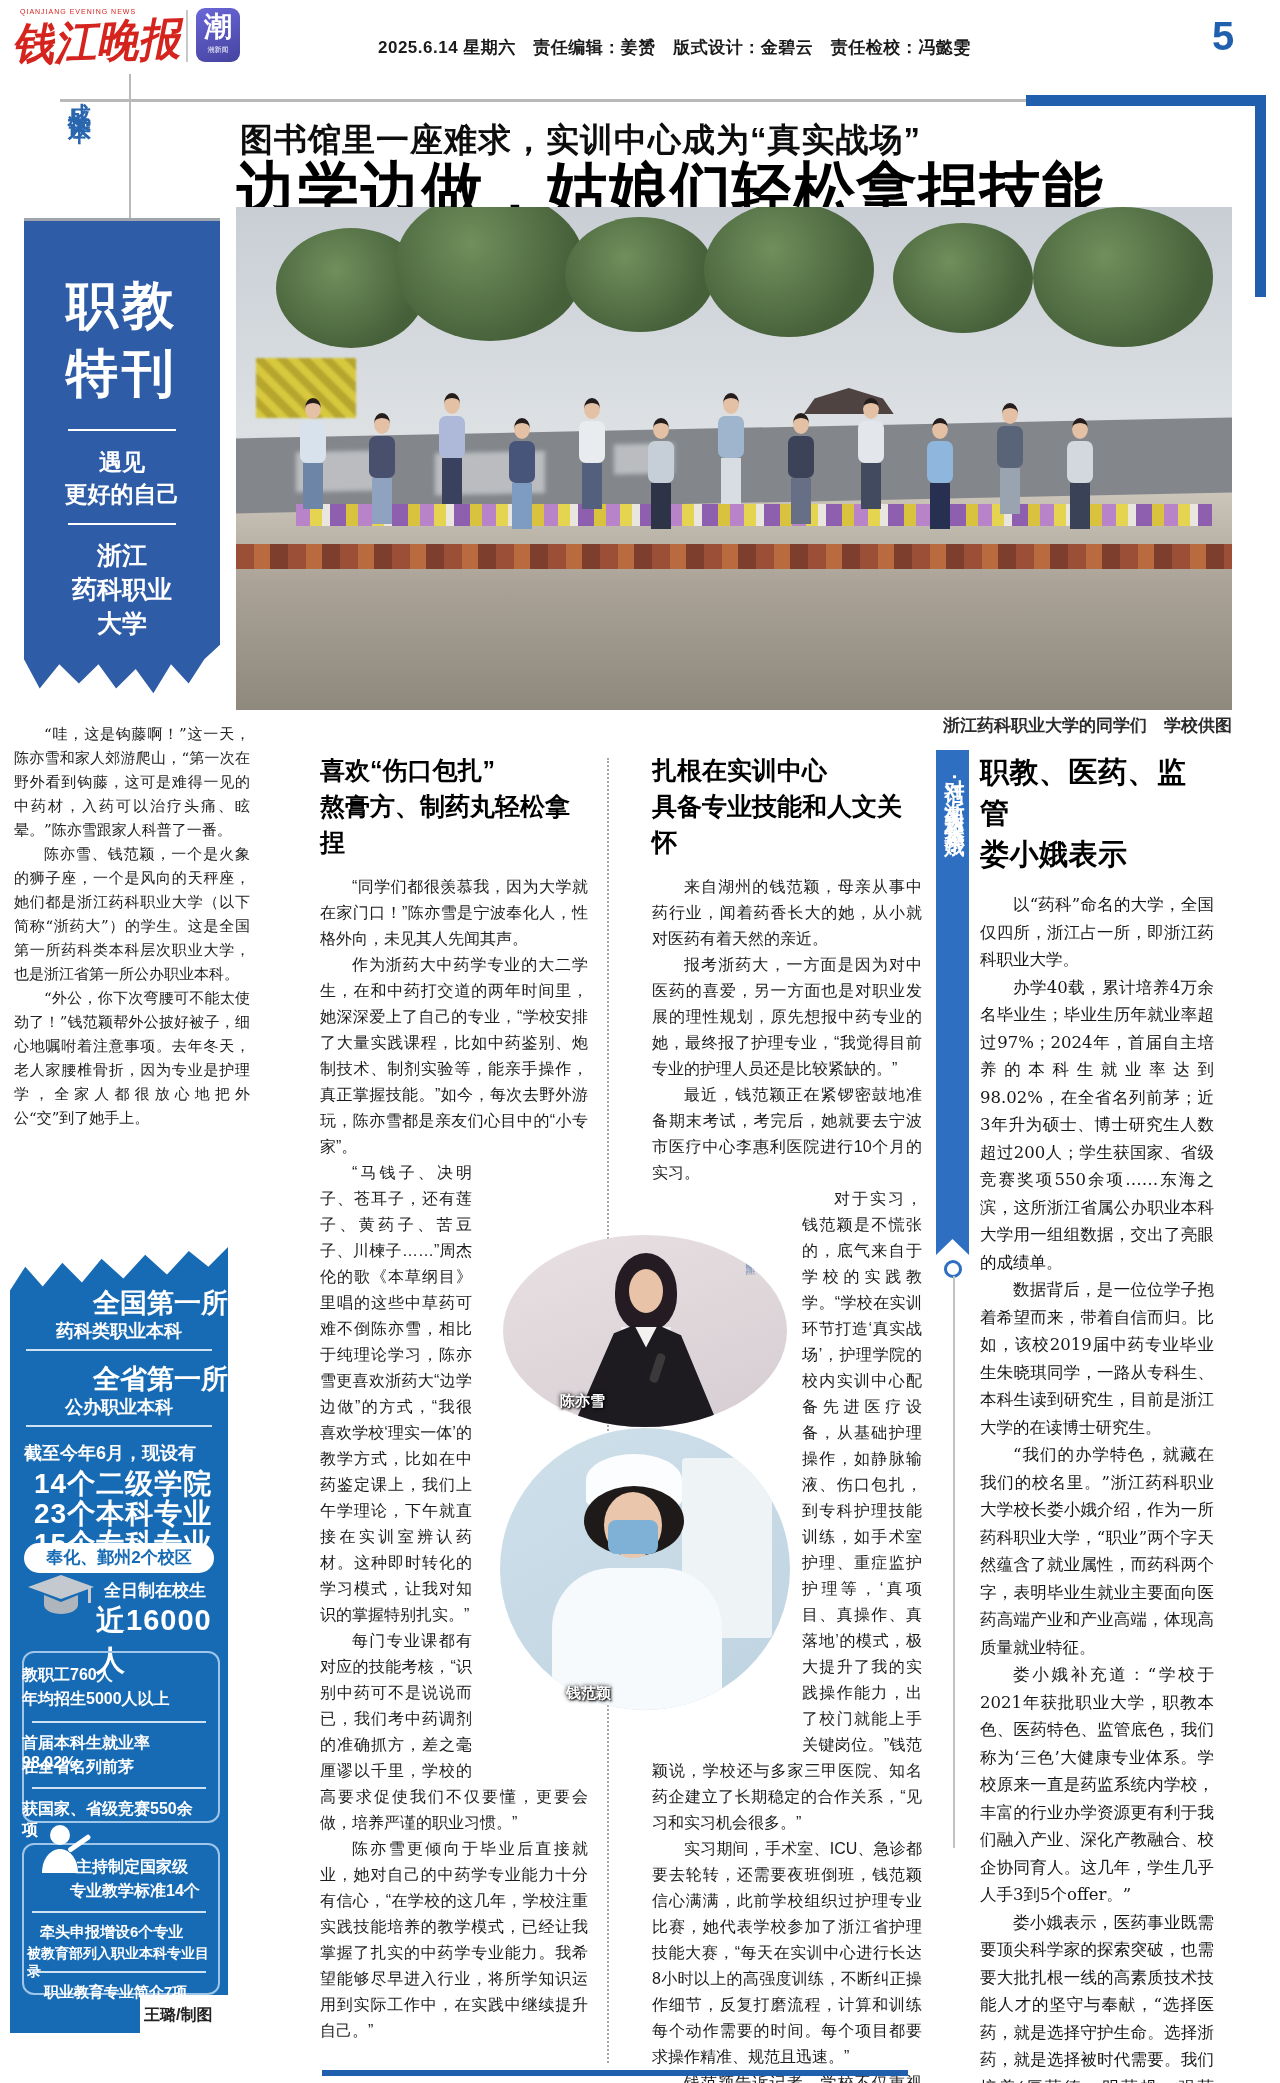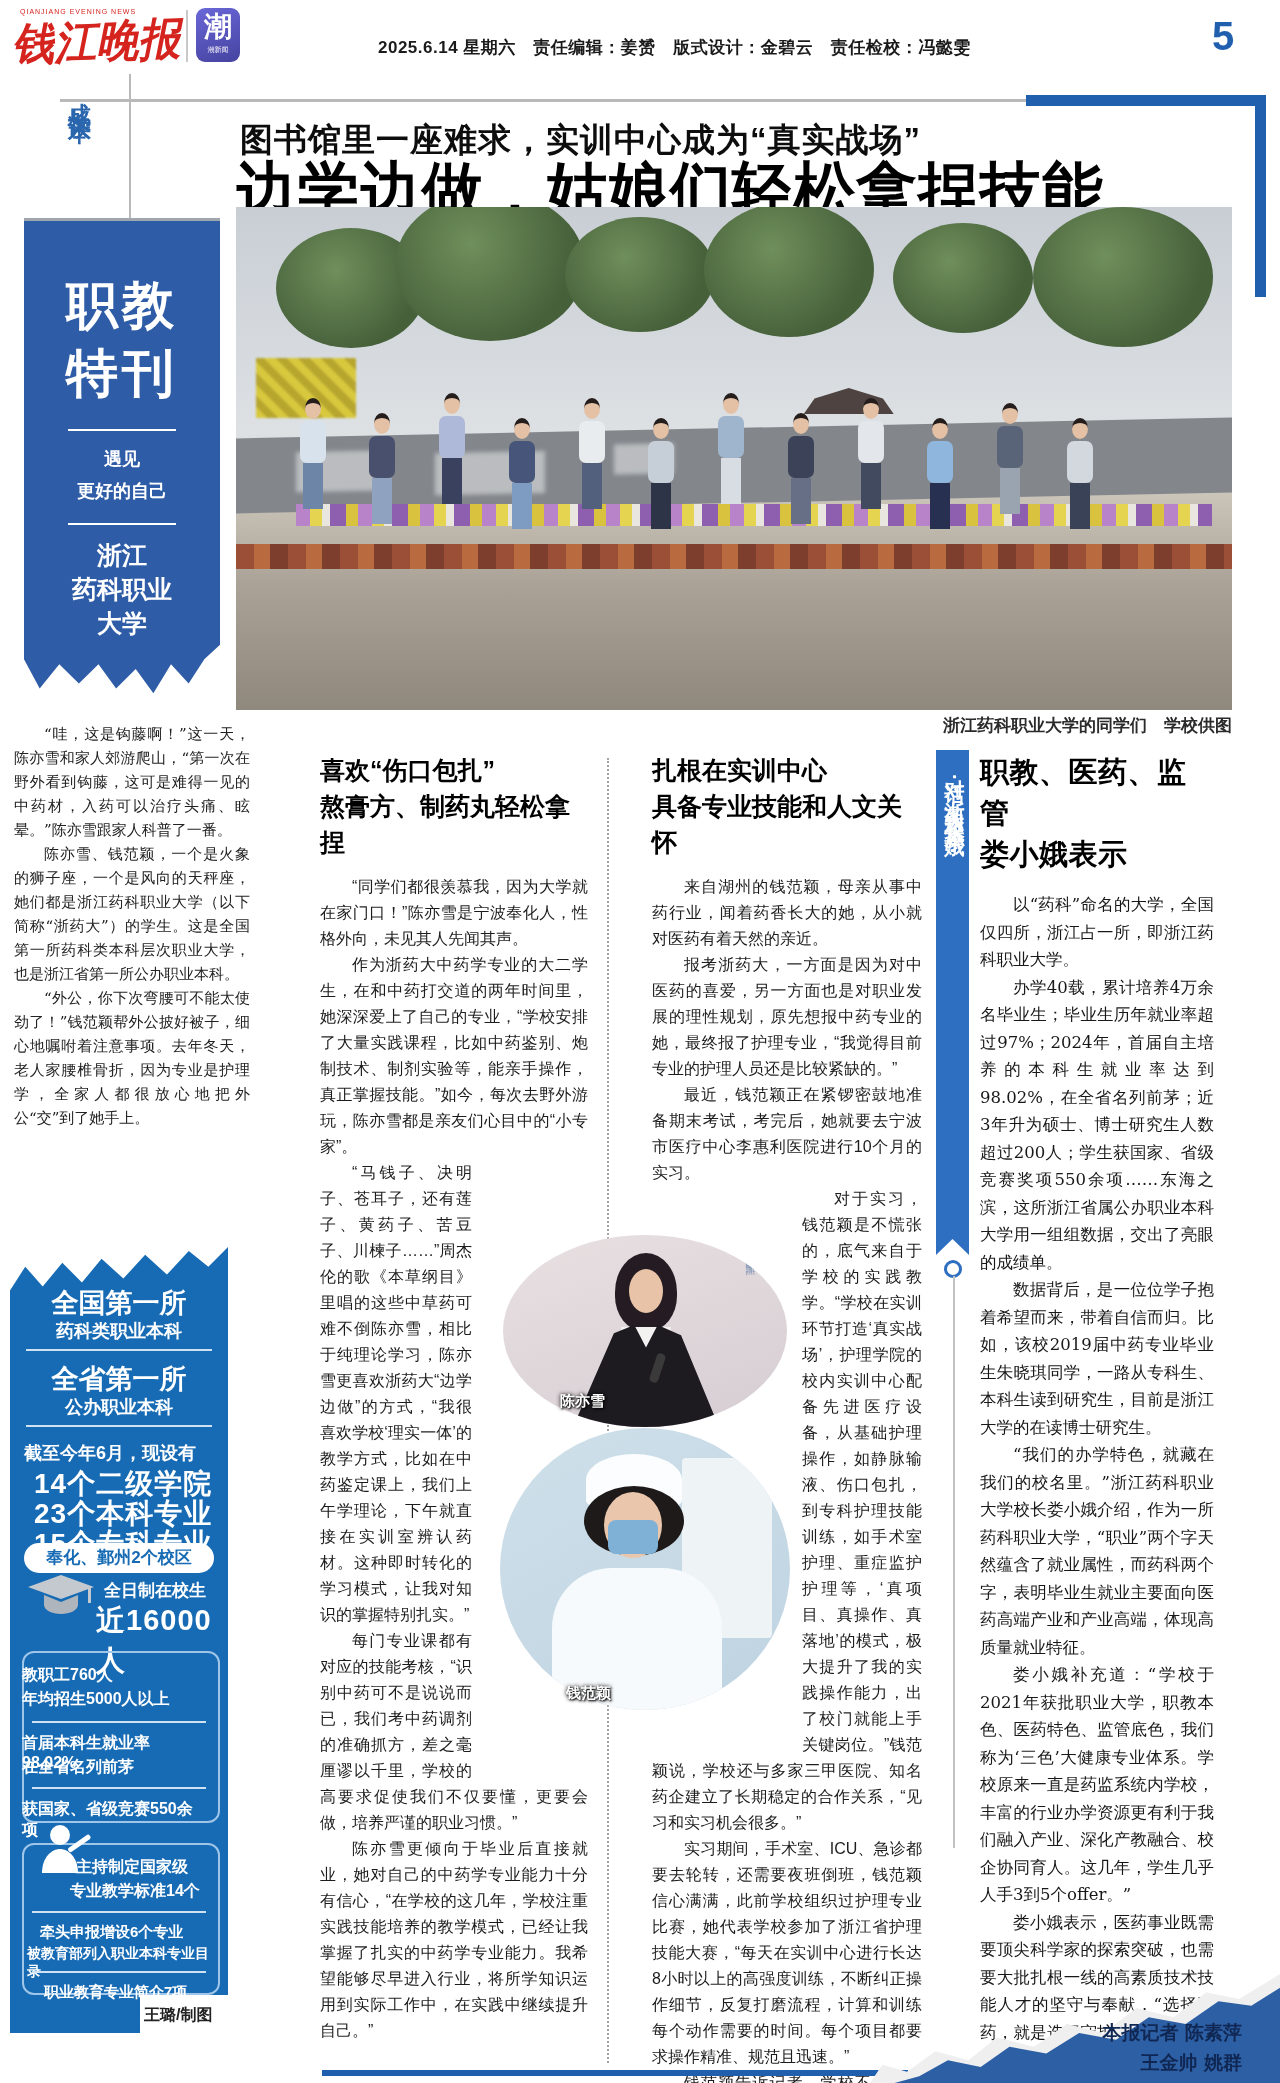--- a/index.html
+++ b/index.html
@@ -26,32 +26,32 @@
              font-size:23px;font-weight:bold;color:#2a66ae;letter-spacing:6px;}
   .edge-v{left:129px;top:74px;width:2px;height:146px;background:#b9b9b9;}
 
   
   .box1{left:24px;top:218px;width:196px;height:482px;background:#2e5ca6;color:#fff;
         clip-path:polygon(0 0,100% 0,100% 88%,92% 91%,84% 96%,75% 92%,66% 98%,57% 93%,47% 97%,38% 92%,28% 96%,18% 92%,8% 97%,0 91%);
         border-top:3px solid #9fa6ad;}
   .box1 .t{position:absolute;left:0;width:100%;text-align:center;font-family:"Liberation Serif",serif;
            font-weight:900;font-size:52px;letter-spacing:4px;}
   .box1 .hr{position:absolute;left:44px;width:108px;height:2px;background:#fff;}
-  .box1 .s{position:absolute;left:0;width:100%;text-align:center;font-size:18px;font-weight:bold;}
+  .box1 .s{position:absolute;left:0;width:100%;text-align:center;font-size:23px;font-weight:bold;}
   .box1 .sc{position:absolute;left:0;width:100%;text-align:center;font-size:25px;font-weight:bold;}
 
   
   .intro{left:14px;top:722px;width:236px;font-family:"DejaVu Serif","Liberation Serif",serif;
          font-size:15px;line-height:24px;text-align:justify;color:#222;}
   .intro p{margin:0;text-indent:2em;}
 
   
   .box2{left:10px;top:1243px;width:218px;height:790px;background:#176bb4;color:#fff;
         clip-path:polygon(0 6%,7% 3%,15% 5.5%,24% 2.5%,33% 5%,42% 2%,52% 4.5%,62% 1.5%,72% 4%,82% 1%,91% 3%,100% .5%,100% 100%,0 100%);}
-  .box2 .big{position:absolute;width:100%;text-align:center;font-size:27px;font-weight:900;}
+  .box2 .big{position:absolute;width:100%;text-align:right;font-size:27px;font-weight:900;}
   .box2 .sub{position:absolute;width:100%;text-align:center;font-size:18px;font-weight:bold;}
   .box2 .hr{position:absolute;left:16px;width:186px;height:2px;background:#cfe2f4;}
   .box2 .lbl{position:absolute;left:14px;font-size:18px;font-weight:bold;}
   .box2 .n{position:absolute;left:24px;font-size:28px;font-weight:900;letter-spacing:1px;}
   .pill{position:absolute;left:14px;top:300px;width:190px;height:30px;border-radius:15px;background:#fff;
         color:#176bb4;font-size:17px;font-weight:700;text-align:center;line-height:30px;}
   .subbox{position:absolute;left:12px;width:194px;border:2px solid #9fc5e8;border-radius:12px;}
   .fact{position:absolute;left:12px;font-size:16px;font-weight:bold;width:180px;}
   .map-credit-bg{position:absolute;left:130px;top:752px;width:88px;height:38px;background:#fff;}
   .map-credit{position:absolute;left:134px;top:762px;font-size:16px;color:#222;font-weight:bold;}
@@ -371,22 +371,14 @@
     </h2>
     <p>以“药科”命名的大学，全国仅四所，浙江占一所，即浙江药科职业大学。</p>
     <p>办学40载，累计培养4万余名毕业生；毕业生历年就业率超过97%；2024年，首届自主培养的本科生就业率达到98.02%，在全省名列前茅；近3年升为硕士、博士研究生人数超过200人；学生获国家、省级竞赛奖项550余项……东海之滨，这所浙江省属公办职业本科大学用一组组数据，交出了亮眼的成绩单。</p>
     <p>数据背后，是一位位学子抱着希望而来，带着自信而归。比如，该校2019届中药专业毕业生朱晓琪同学，一路从专科生、本科生读到研究生，目前是浙江大学的在读博士研究生。</p>
     <p>“我们的办学特色，就藏在我们的校名里。”浙江药科职业大学校长娄小娥介绍，作为一所药科职业大学，“职业”两个字天然蕴含了就业属性，而药科两个字，表明毕业生就业主要面向医药高端产业和产业高端，体现高质量就业特征。</p>
     <p>娄小娥补充道：“学校于2021年获批职业大学，职教本色、医药特色、监管底色，我们称为‘三色’大健康专业体系。学校原来一直是药监系统内学校，丰富的行业办学资源更有利于我们融入产业、深化产教融合、校企协同育人。这几年，学生几乎人手3到5个offer。”</p>
     <p>娄小娥表示，医药事业既需要顶尖科学家的探索突破，也需要大批扎根一线的高素质技术技能人才的坚守与奉献，“选择医药，就是选择守护生命。选择浙药，就是选择被时代需要。我们培养‘厚药德、明药规、强药技，懂智造、接国际、能创新’的高素质医药技能人才。”</p>
   </div>
 
   <div class="abs bottom-rule"></div>
-  <div class="abs tear-corner">
-    <div class="tear-w"></div>
-    <div class="tear-b"></div>
-    <div class="reporters">
-      <span>本报记者 陈素萍</span><br>
-      <span>王金帅 姚群</span>
-    </div>
-  </div>
 
 </div>
 
 </body></html>

